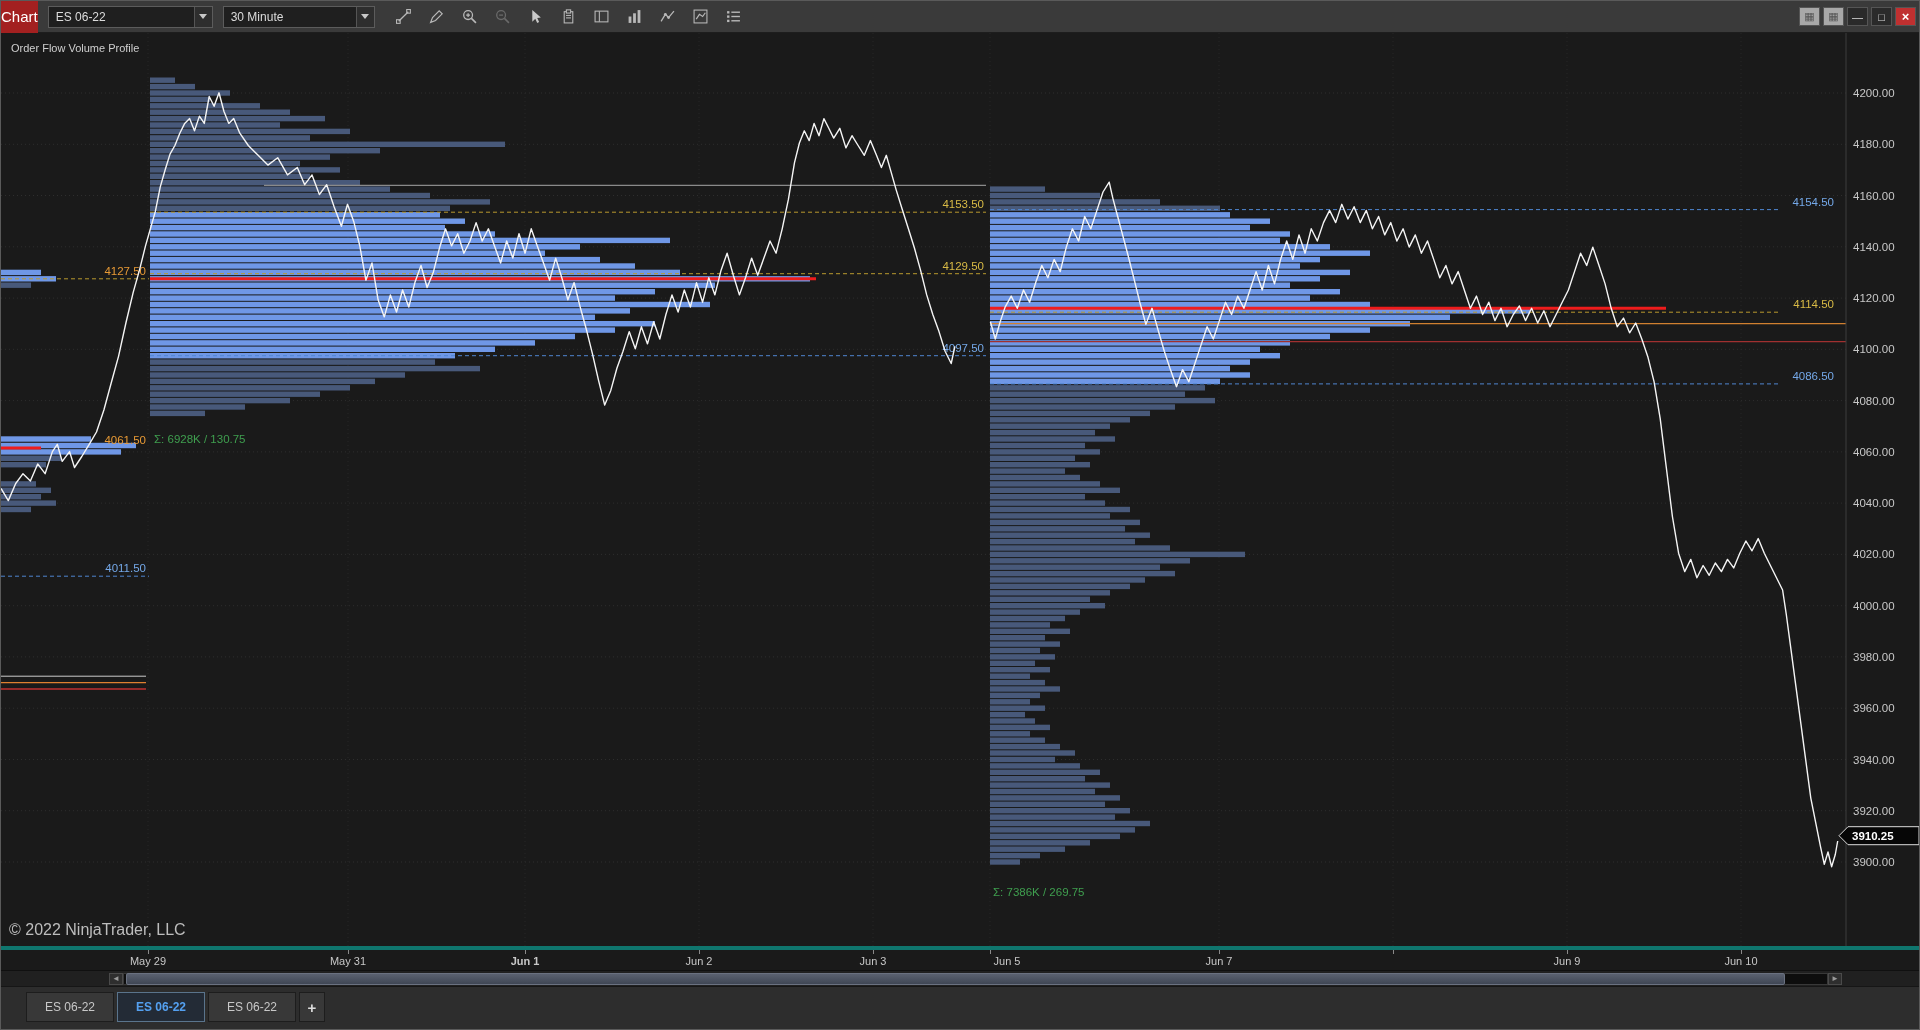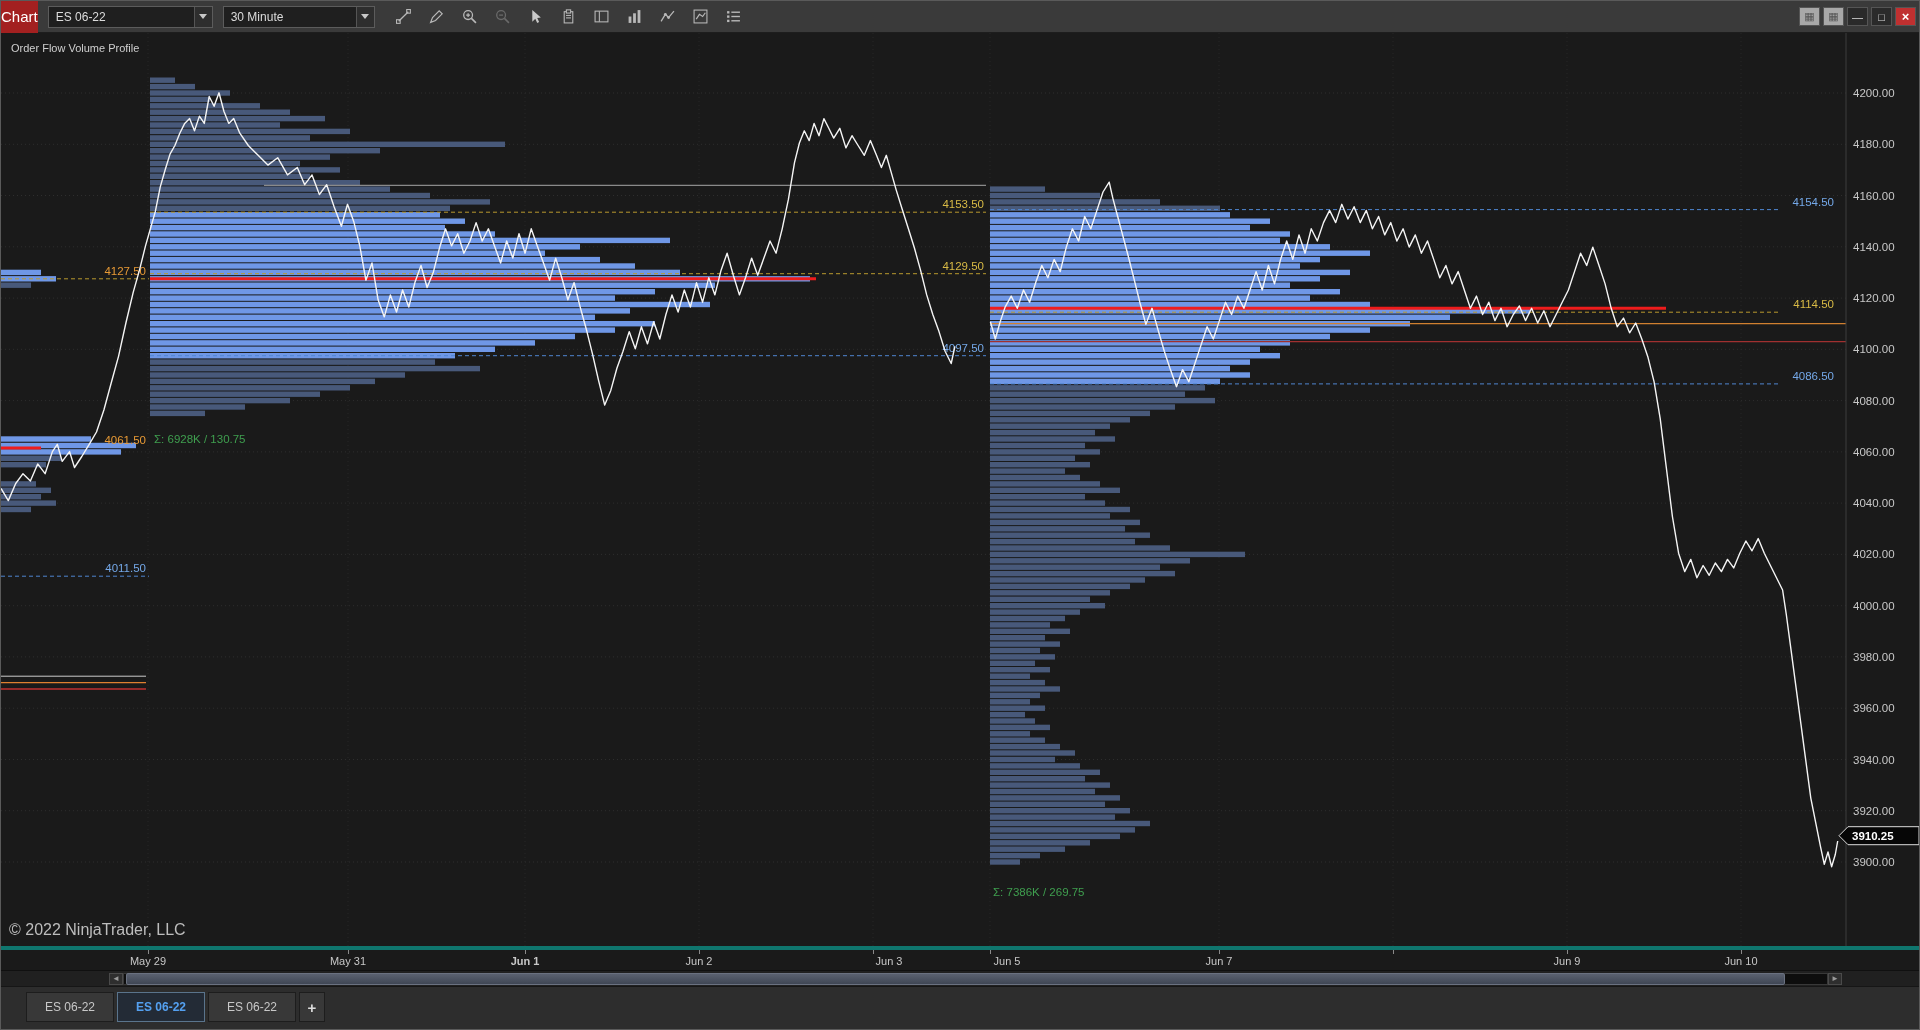--- a/index.html
+++ b/index.html
@@ -407,21 +407,21 @@
   <div class="time-axis" id="time-axis">
       <div class="time-tick" style="left: 147px;"></div>
       <div class="time-label" style="left: 147px;">May 29</div>
       <div class="time-tick" style="left: 347px;"></div>
       <div class="time-label" style="left: 347px;">May 31</div>
       <div class="time-tick" style="left: 524px;"></div>
       <div class="time-label" style="left: 524px; font-weight: bold;">Jun 1</div>
       <div class="time-tick" style="left: 698px;"></div>
       <div class="time-label" style="left: 698px;">Jun 2</div>
       <div class="time-tick" style="left: 872px;"></div>
-      <div class="time-label" style="left: 872px; margin-left: 16px;">Jun 3</div>
+      <div class="time-label" style="left: 872px;">Jun 3</div>
       <div class="time-tick" style="left: 989px;"></div>
       <div class="time-label" style="left: 989px; margin-left: 17px;">Jun 5</div>
       <div class="time-tick" style="left: 1218px;"></div>
       <div class="time-label" style="left: 1218px;">Jun 7</div>
       <div class="time-tick" style="left: 1392px;"></div>
       <div class="time-label" style="left: 1392px; margin-top: 48px;">Jun 8</div>
       <div class="time-tick" style="left: 1566px;"></div>
       <div class="time-label" style="left: 1566px;">Jun 9</div>
       <div class="time-tick" style="left: 1740px;"></div>
       <div class="time-label" style="left: 1740px;">Jun 10</div>

